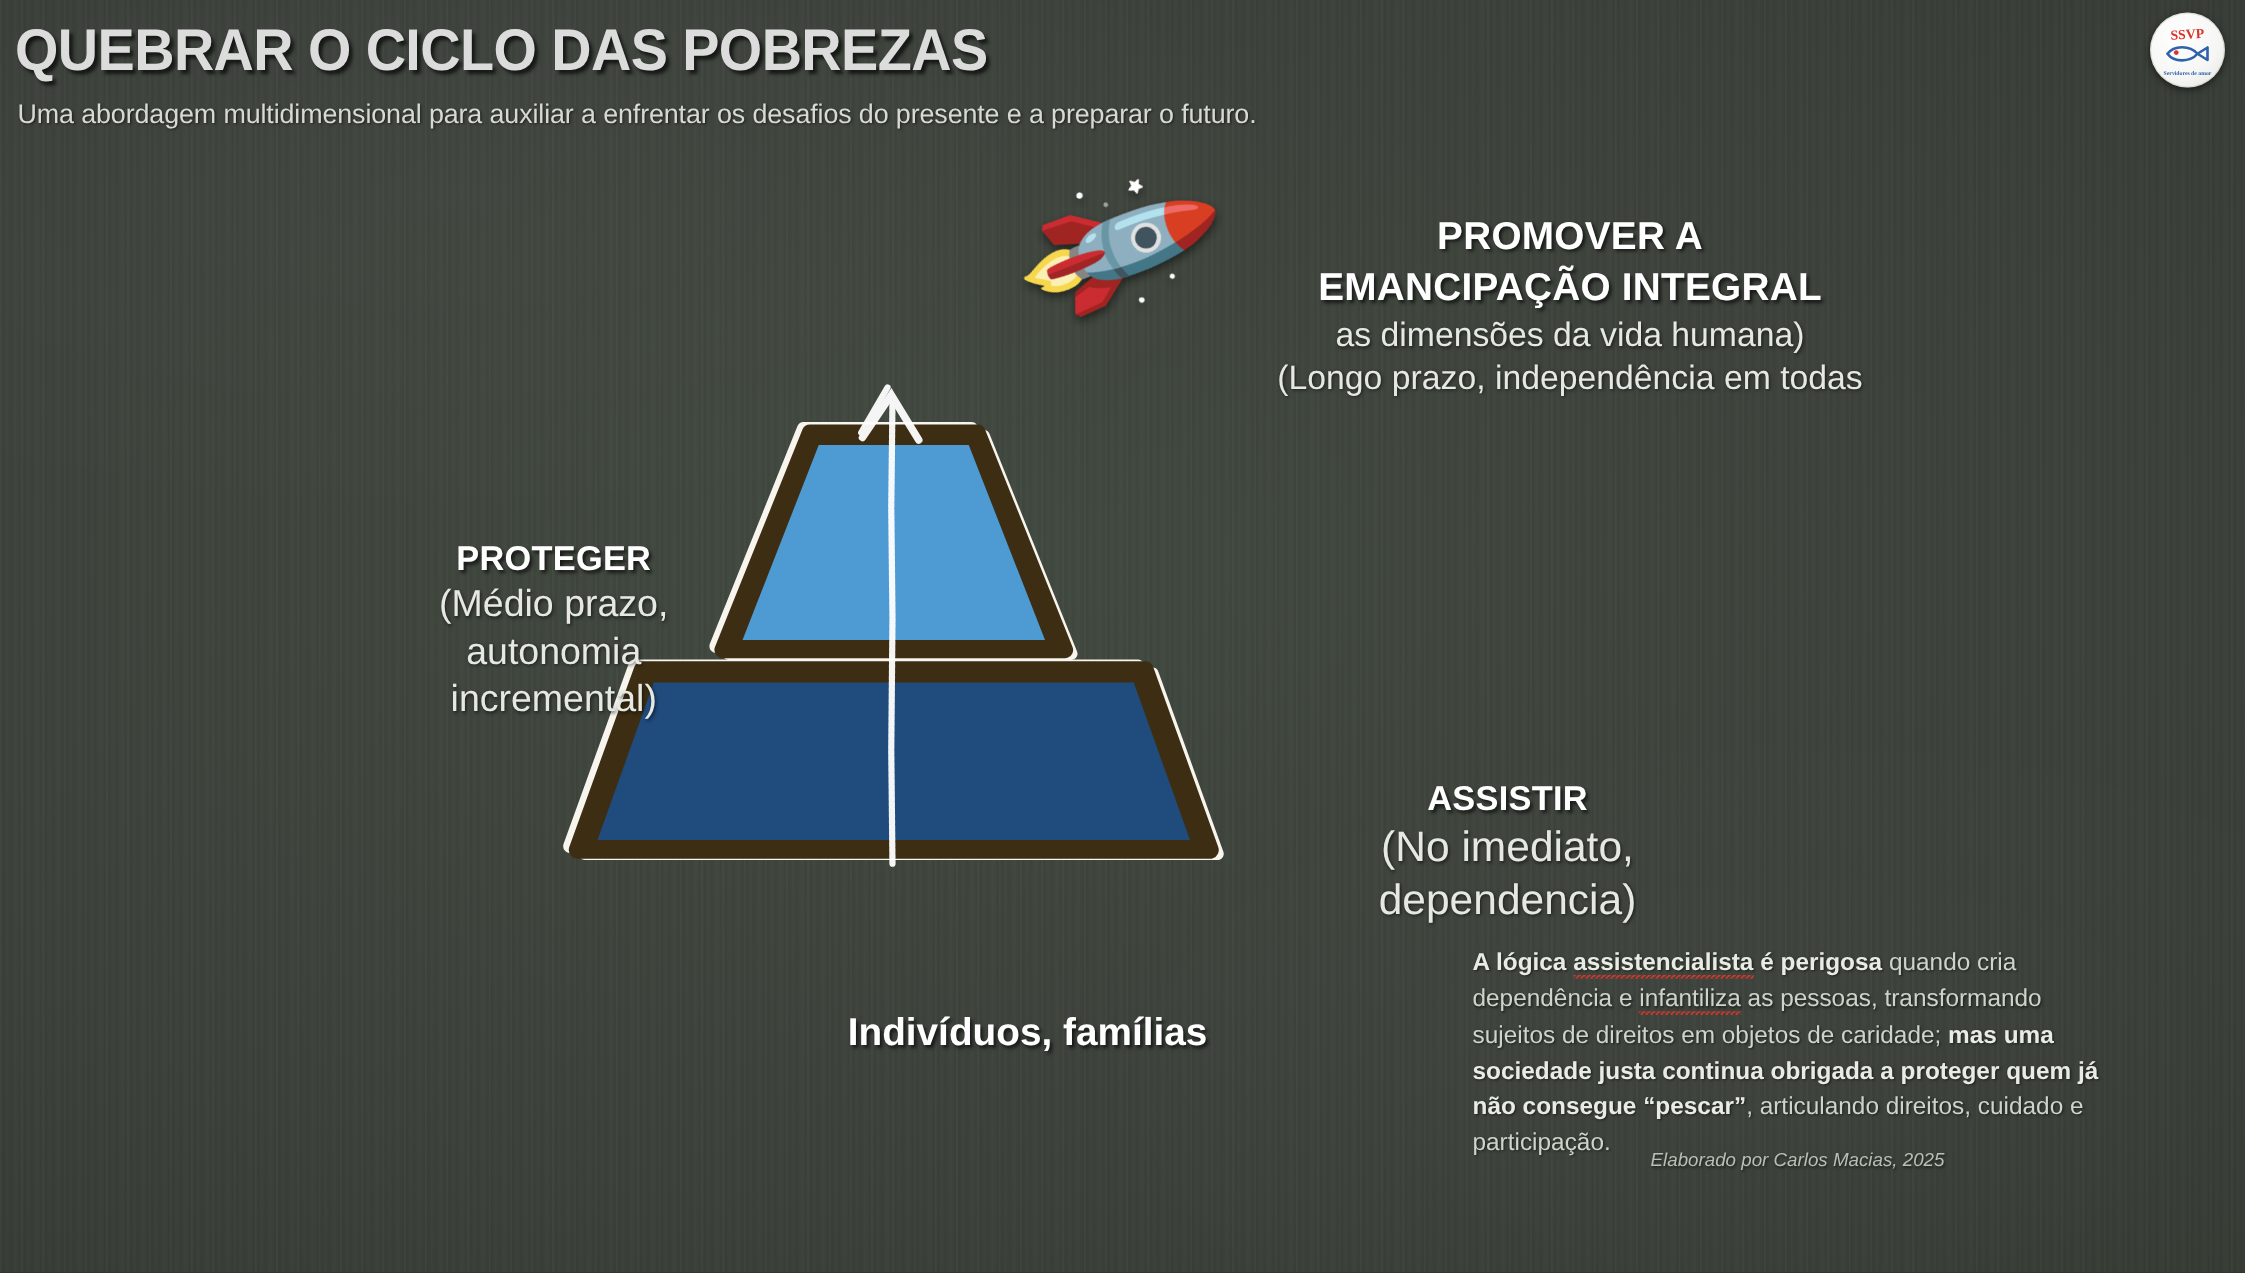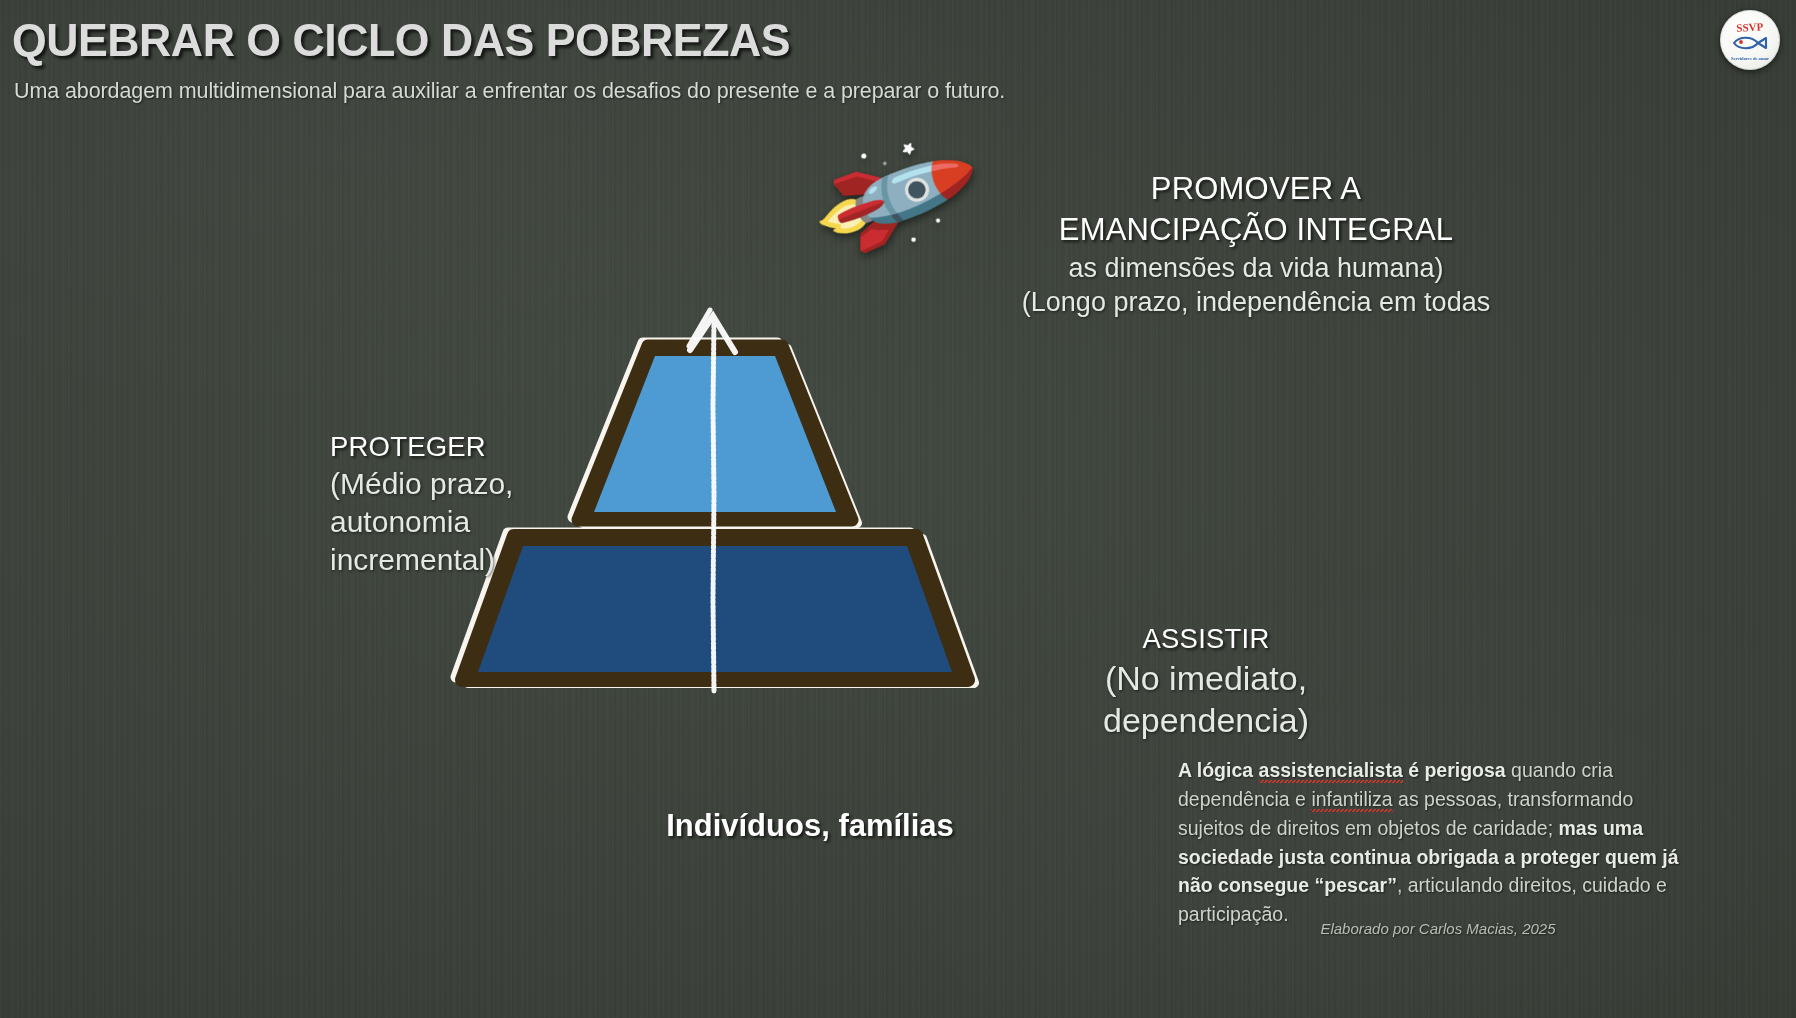--- a/index.html
+++ b/index.html
@@ -99,44 +99,44 @@
     font-size:112px; line-height:1;
     transform:rotate(24deg);
     filter:drop-shadow(2px 3px 4px rgba(0,0,0,0.5));
     z-index:6;
     user-select:none;
   }
 
   
   .lbl{ position:absolute; z-index:6; }
   .lbl .hd{
-    font-weight:normal; color:#ffffff;
+    font-weight:bold; color:#ffffff;
     text-shadow:2px 2px 3px rgba(0,0,0,0.65);
     letter-spacing:0.2px;
   }
   .lbl .sb{
     color:#e6e9e3;
     text-shadow:1px 1px 3px rgba(0,0,0,0.6);
   }
 
   #lbl-promover{ left:996px; top:168px; width:520px; text-align:center; }
   #lbl-promover .hd{ font-size:31px; line-height:1.33; }
   #lbl-promover .sb{ font-size:27px; line-height:1.14; margin-top:3px; }
 
-  #lbl-proteger{ left:330px; top:430px; width:226px; }
+  #lbl-proteger{ left:330px; top:430px; width:226px; text-align:center; }
   #lbl-proteger .hd{ font-size:27.5px; line-height:1.25; }
   #lbl-proteger .sb{ font-size:30px; line-height:1.2; margin-top:2px; }
 
   #lbl-assistir{ left:1046px; top:622px; width:320px; text-align:center; }
   #lbl-assistir .hd{ font-size:27.5px; line-height:1.25; }
   #lbl-assistir .sb{ font-size:34px; line-height:1.18; margin-top:2px; }
 
   
   #caption{
-    position:absolute; left:410px; top:808px; width:800px;
+    position:absolute; left:422px; top:808px; width:800px;
     text-align:center; z-index:6;
   }
   #caption .c1{
     font-size:31px; font-weight:bold; color:#ffffff;
     text-shadow:2px 2px 3px rgba(0,0,0,0.65);
   }
   #caption .c2{
     font-size:30px; color:#f2f4f0; margin-top:6px;
     text-shadow:1px 1px 3px rgba(0,0,0,0.6);
     letter-spacing:-0.2px;

